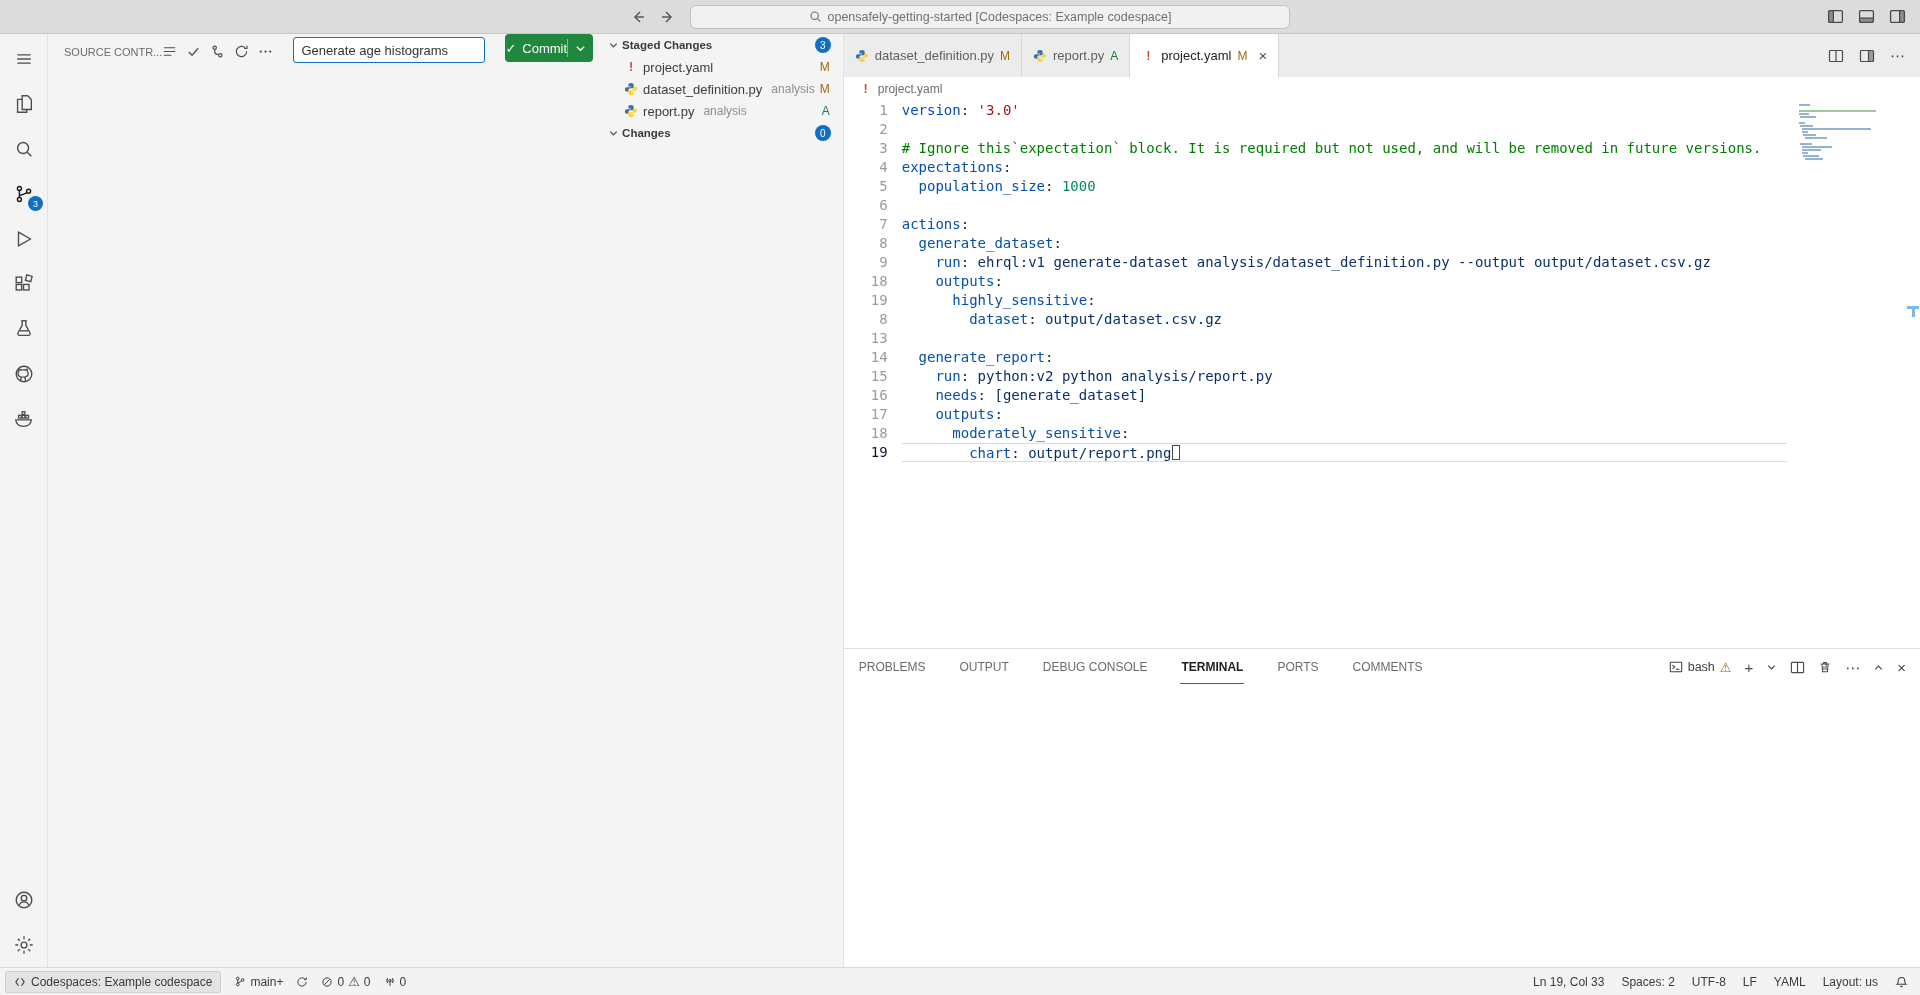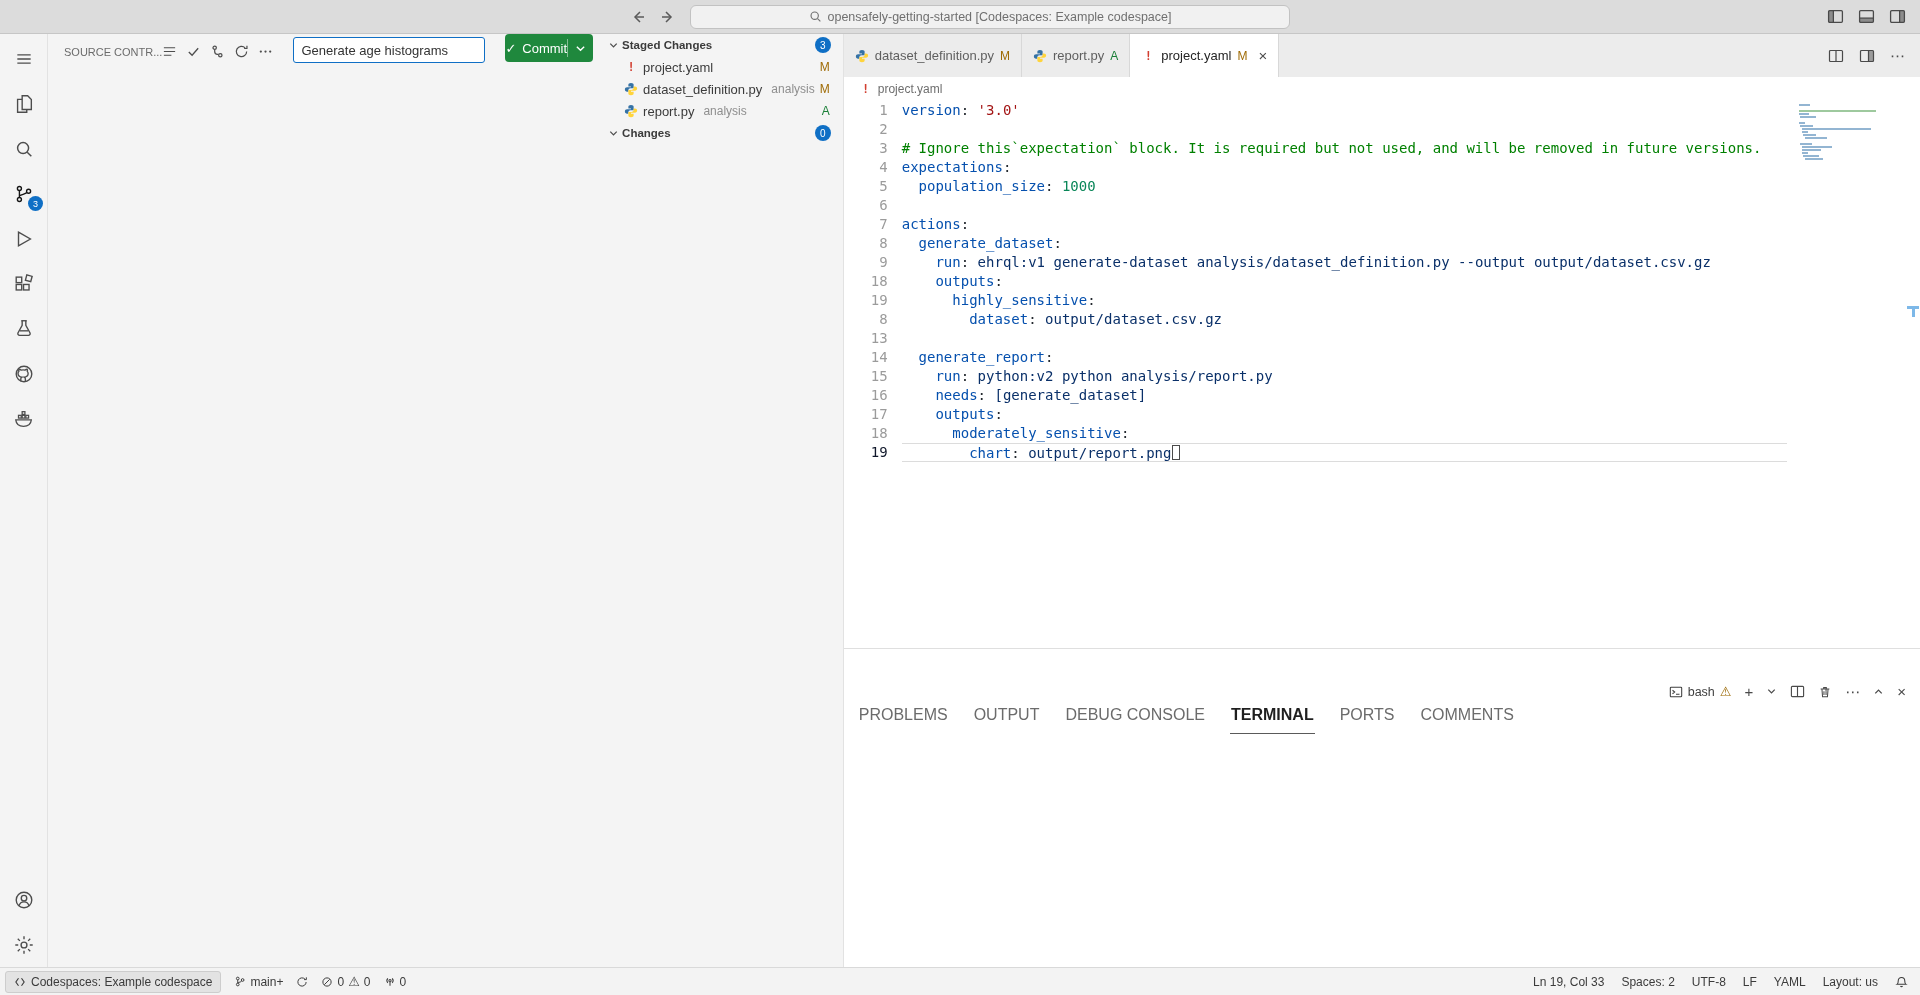--- a/index.html
+++ b/index.html
@@ -60,21 +60,21 @@
   .editor-cursor { display: inline-block; width: 8px; height: 15px; border: 1px solid #4a4a4a; vertical-align: -2px; margin-left: 1px; }
   .minimap { position: absolute; top: 3px; right: 16px; width: 105px; }
   .mm-line { height: 2px; margin-bottom: 1px; }
   .ruler-marker { position: absolute; right: 1px; top: 205px; width: 12px; }
   .rm-h { width: 12px; height: 3px; background: #7db8e8; }
   .rm-v { width: 3px; height: 8px; background: #7db8e8; margin: 0 auto; }
 
   
   .panel { flex: 0 0 319px; border-top: 1px solid #dfdfdf; background: #fff; display: flex; flex-direction: column; }
   .panel-header { flex: 0 0 36px; display: flex; align-items: center; padding: 0 14px; }
-  .panel-tabs { display: flex; gap: 24px; font-size: 16px; color: #6b6b6b; margin-top: 48px; }
+  .panel-tabs { display: flex; gap: 32px; font-size: 12px; color: #6b6b6b; }
   .panel-tab { padding: 9px 1px; cursor: pointer; border-bottom: 1px solid transparent; }
   .panel-tab.active { color: #1f1f1f; border-bottom-color: #5a5a5a; font-weight: bold; }
   .panel-actions { margin-left: auto; display: flex; align-items: center; gap: 13px; color: #4a4a4a; font-size: 13px; }
   .shell-item { display: flex; align-items: center; gap: 5px; font-size: 12.5px; color: #3f3f3f; }
   .warn-glyph { color: #9a6700; font-size: 13px; }
   .icon-glyph { font-size: 15px; line-height: 1; color: #4a4a4a; }
   .terminal { flex: 1; font-family: "DejaVu Sans Mono", monospace; font-size: 14px; color: #24292f; padding: 10px 0 0 4px; }
   .prompt-line { display: flex; align-items: center; }
   .cmd-circle { width: 8px; height: 8px; border: 1px solid #9a9a9a; border-radius: 50%; margin: 0 7px 0 3px; flex: 0 0 8px; }
   .t-path { font-weight: bold; color: #0550ae; margin-left: 8px; }

